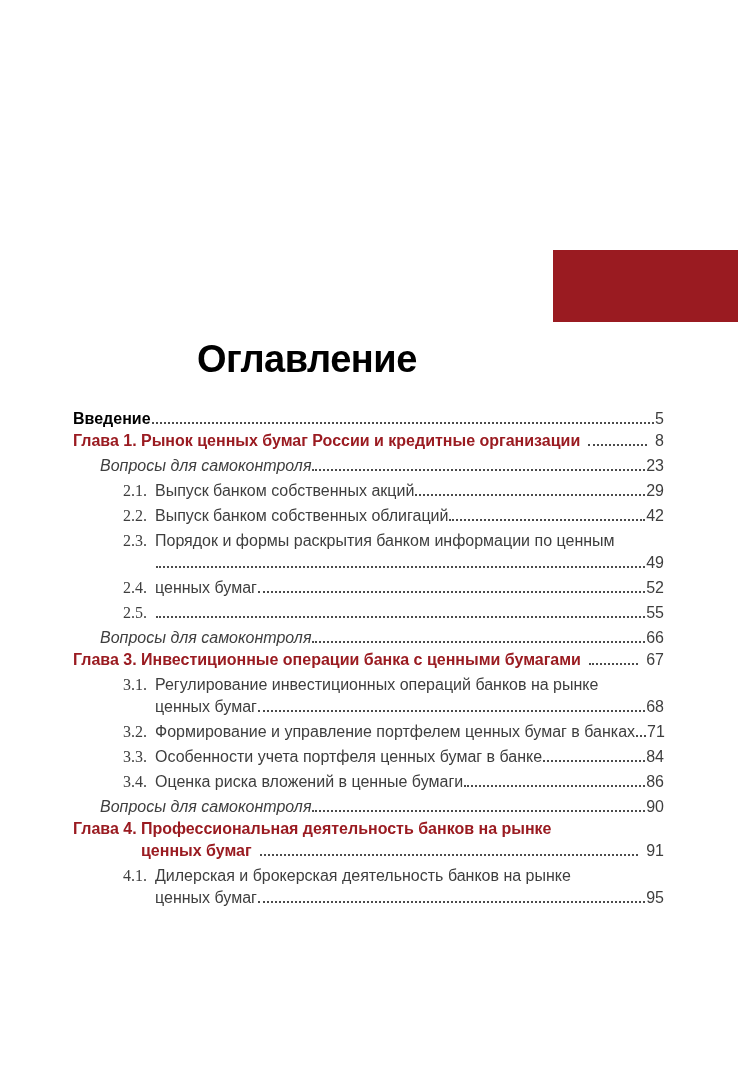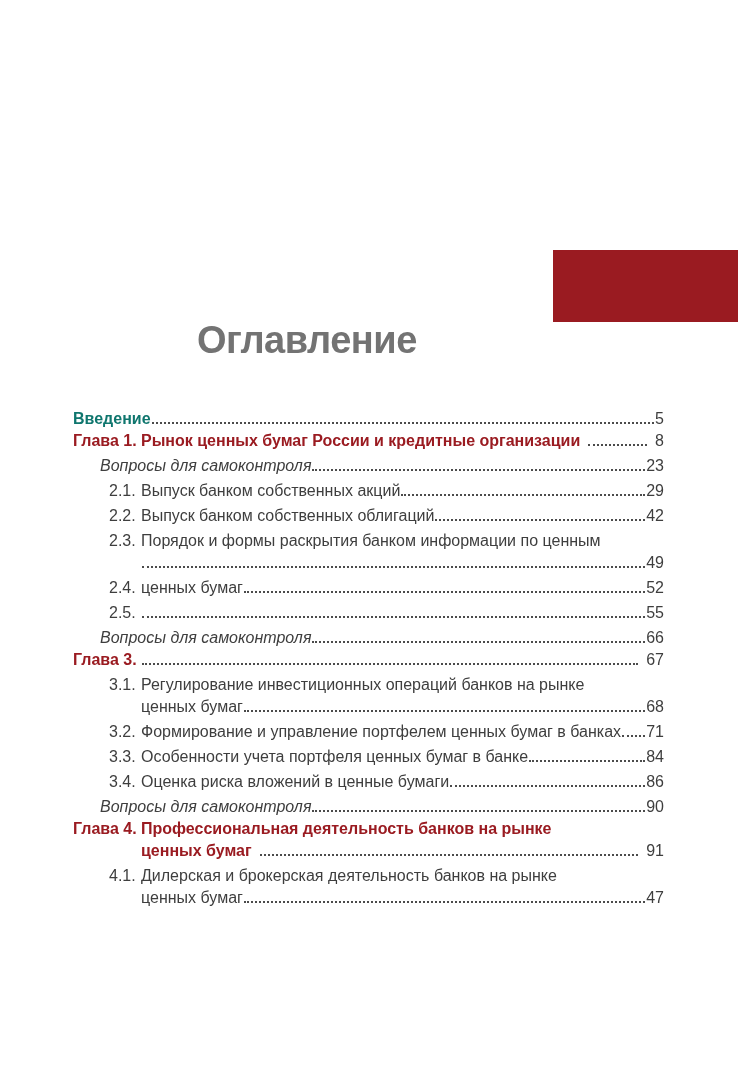--- a/index.html
+++ b/index.html
@@ -21,26 +21,26 @@
     position: absolute;
     left: 553px;
     top: 250px;
     width: 185px;
     height: 72px;
     background: #9a1b21;
   }
   .title {
     position: absolute;
     left: 197px;
-    top: 320px;
+    top: 339px;
     margin: 0;
     font-size: 38px;
     font-weight: bold;
     line-height: 1.1;
-    color: #737373;
+    color: #000000;
     letter-spacing: -0.5px;
   }
   .toc {
     position: absolute;
     left: 73px;
     top: 408px;
     width: 591px;
     font-size: 16px;
     line-height: 22px;
     color: #3e3e3e;
@@ -53,30 +53,31 @@
   .entry .line.last .text { white-space: nowrap; }
   .dots {
     flex: 1 1 auto;
     min-width: 10px;
     border-bottom: 2px dotted #4b4b4b;
     margin: 0 1px;
   }
   .page-num { white-space: nowrap; color: #3e3e3e; font-weight: normal; font-style: normal; }
 
   .entry.intro { margin-top: 0; }
-  .entry.intro .text { font-weight: bold; color: #0f766e; }
+  .entry.intro .text { font-weight: bold; color: #000000; }
 
   .entry.chapter { margin-top: 0; }
   .entry.chapter .label,
   .entry.chapter .line { font-weight: bold; color: #9a1b21; }
   .entry.chapter .line.last { font-weight: bold; gap: 7px; }
 
   .entry.sub .label {
     flex: 0 0 32px;
-    margin-left: 36px;
+    margin-left: 50px;
+    font-family: Liberation Serif, serif;
   }
 
   .entry.questions { padding-left: 27px; justify-content: flex-end; }
   .entry.questions .text { font-style: italic; }
 </style>
 </head>
 <body>
 
 <div class="page">
   <div class="corner-block"></div>
@@ -165,20 +166,21 @@
             <span class="text">Вопросы для самоконтроля</span>
             <span class="dots"></span>
             <span class="page-num">66</span>
           </div>
         </div>
       </div>
       <div class="entry chapter">
         <span class="label">Глава 3.</span>
         <div class="body">
           <div class="line last">
+            <span class="text">Инвестиционные операции банка с ценными бумагами</span>
             <span class="dots"></span>
             <span class="page-num">67</span>
           </div>
         </div>
       </div>
       <div class="entry sub">
         <span class="label">3.1.</span>
         <div class="body">
           <div class="line text">Регулирование инвестиционных операций банков на рынке</div>
           <div class="line last">
@@ -238,18 +240,18 @@
           </div>
         </div>
       </div>
       <div class="entry sub">
         <span class="label">4.1.</span>
         <div class="body">
           <div class="line text">Дилерская и брокерская деятельность банков на рынке</div>
           <div class="line last">
             <span class="text">ценных бумаг</span>
             <span class="dots"></span>
-            <span class="page-num">47</span>
+            <span class="page-num">95</span>
           </div>
         </div>
       </div>
     </nav>
 </div>
 
 </body></html>

